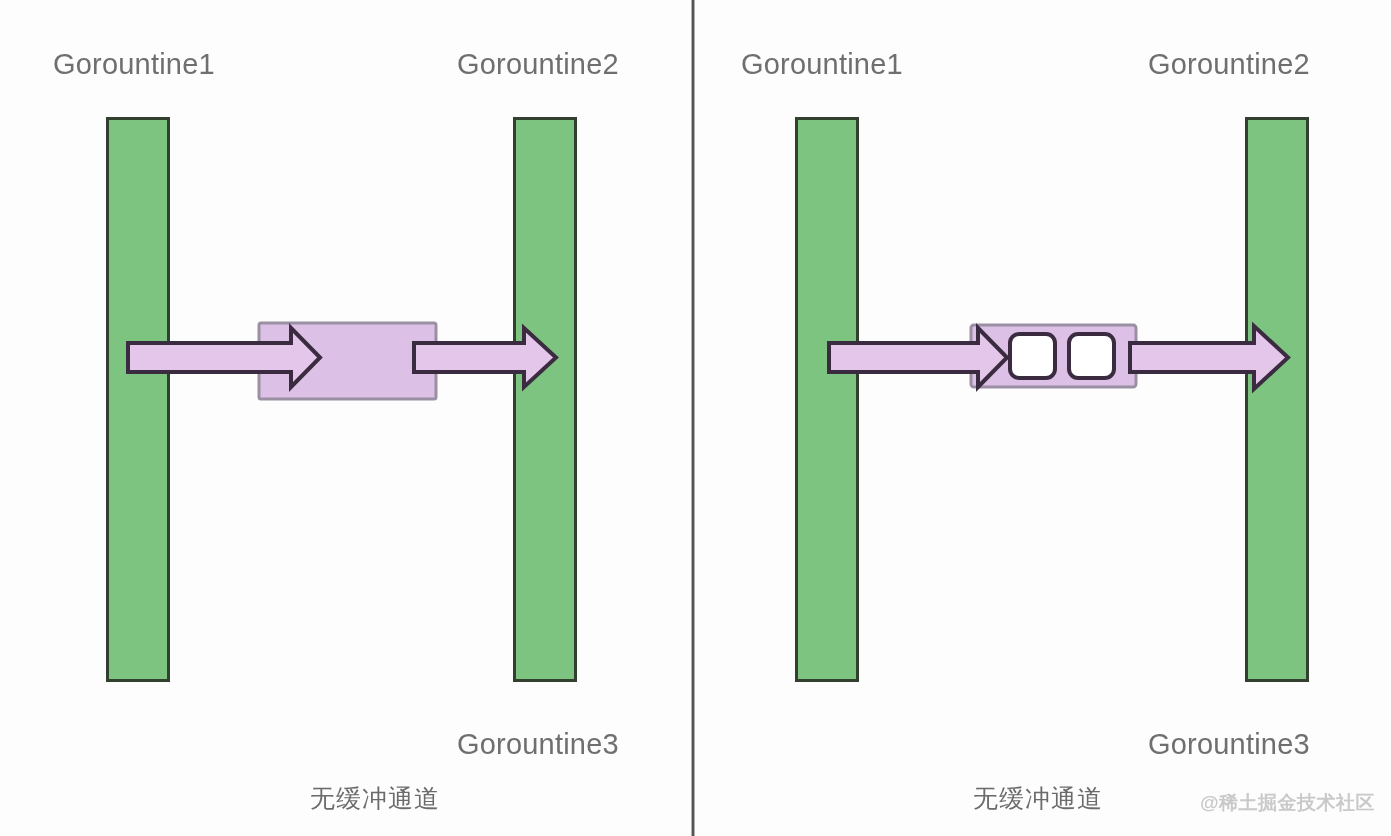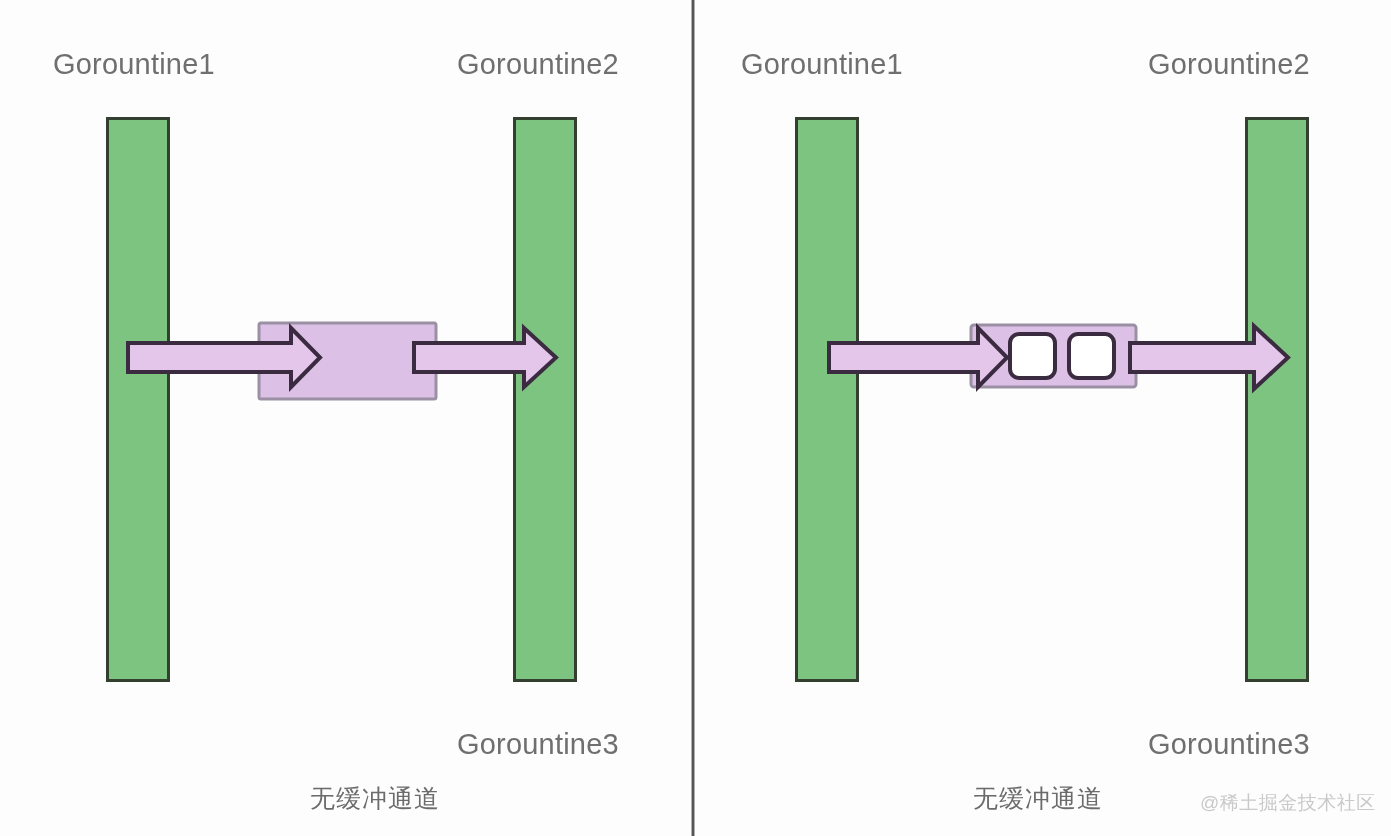--- a/index.html
+++ b/index.html
@@ -54,20 +54,21 @@
     letter-spacing: 1px;
     font-family: "Liberation Sans", "DejaVu Sans", sans-serif;
   }
   .watermark {
     position: absolute;
     font-size: 19px;
     color: #c9c9c9;
     white-space: nowrap;
     letter-spacing: 0.5px;
     font-family: "Liberation Sans", "DejaVu Sans", sans-serif;
+    font-weight: bold;
   }
 
   
   .gbar {
     position: absolute;
     background: #7cc47f;
     border: 3px solid #34402f;
     box-sizing: border-box;
   }
 

